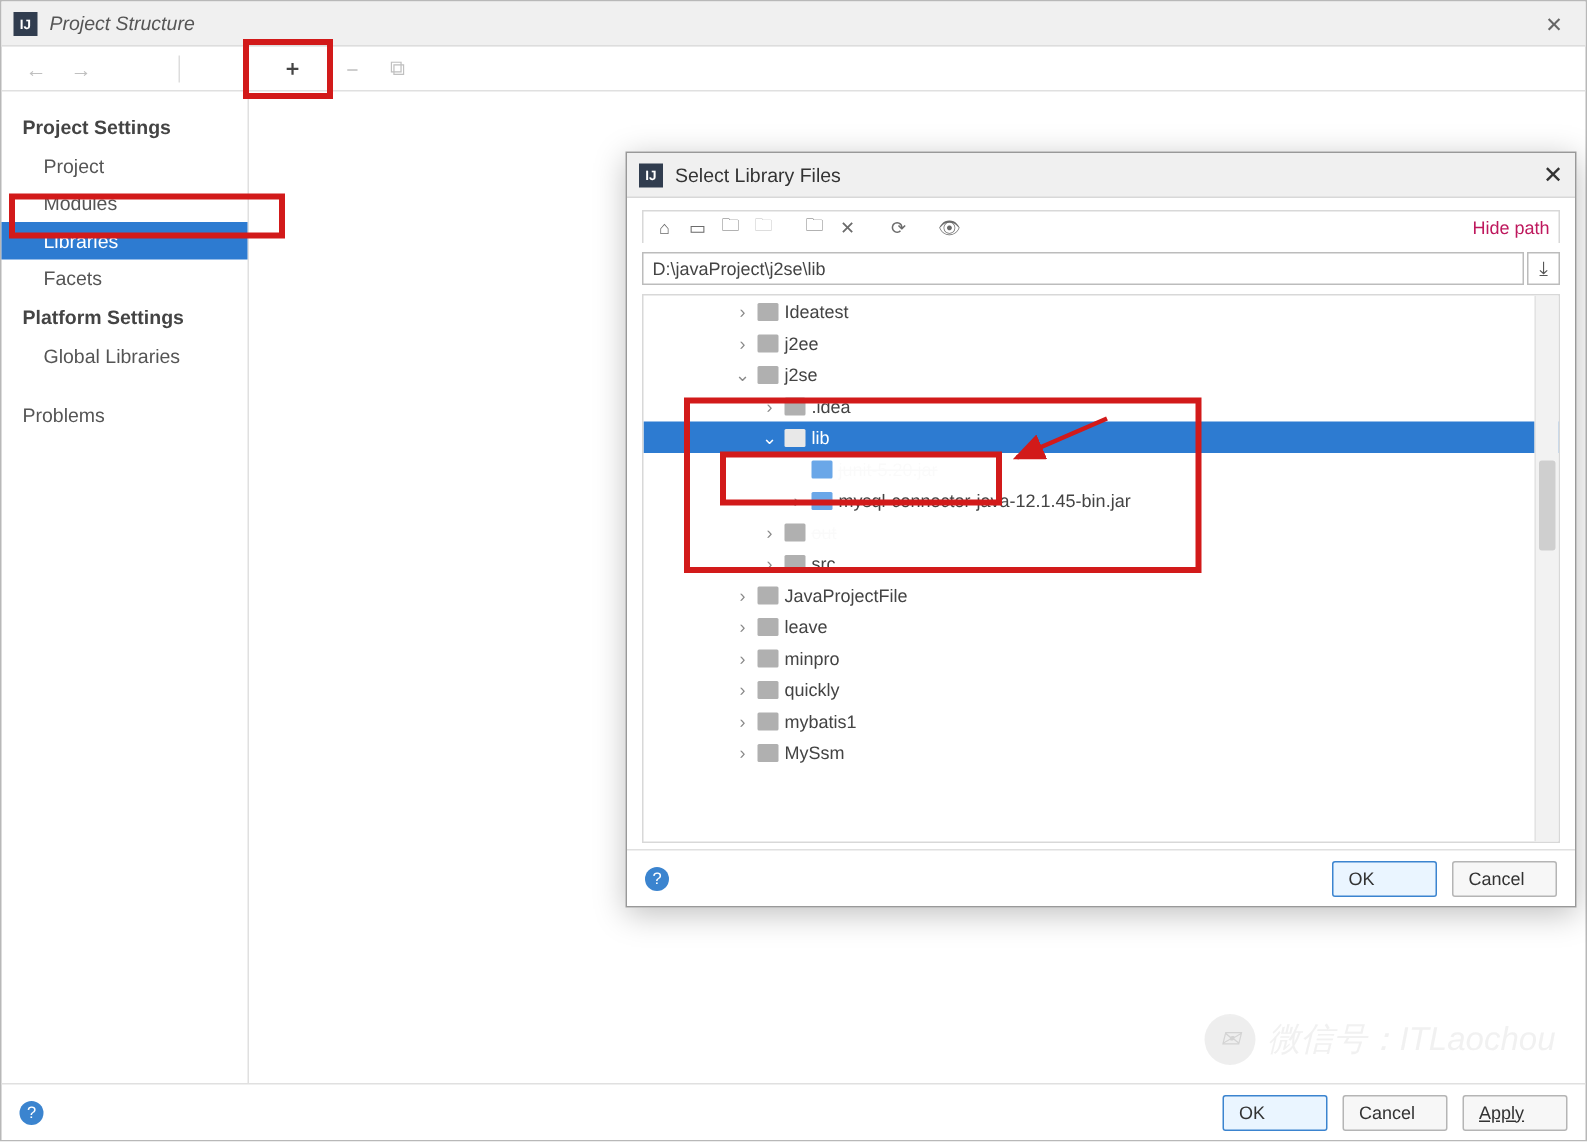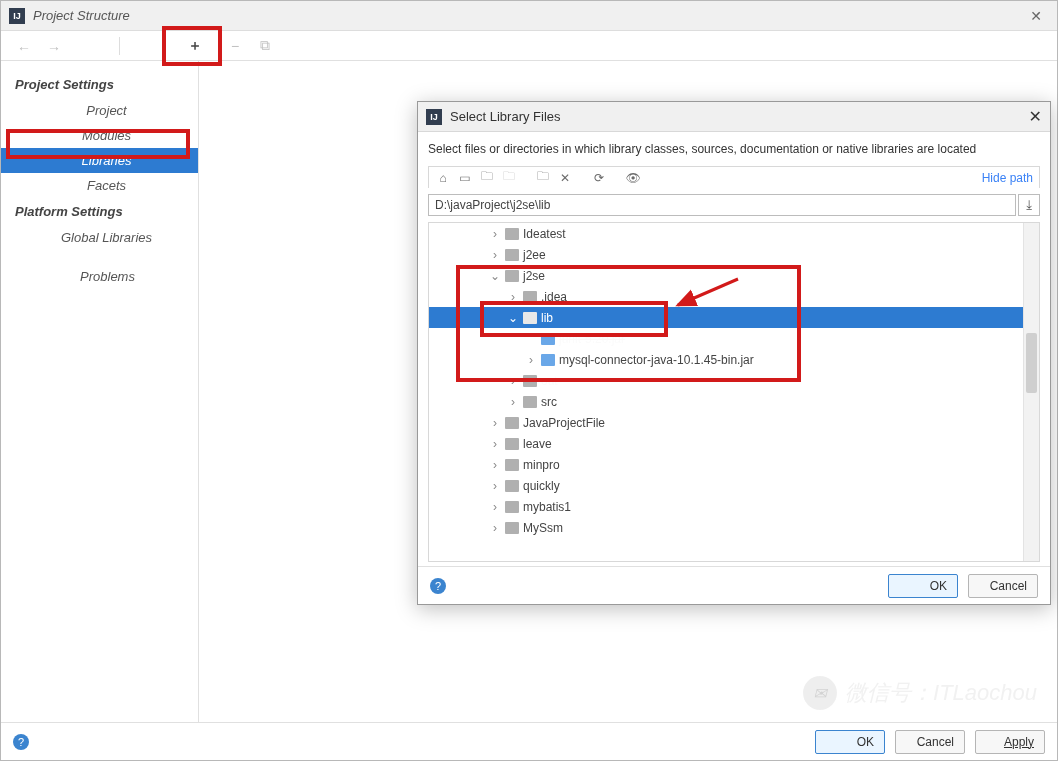--- a/index.html
+++ b/index.html
@@ -9,43 +9,43 @@
   .titlebar .title { flex:1; color:#555;font-style:italic; }
   .titlebar .close { width:26px; text-align:center; color:#666; font-size:14px; }
   .app-icon { width:16px; height:16px; background:#313d4f; display:inline-flex; align-items:center; justify-content:center; font-size:9px; color:#fff; font-weight:bold; }
   .toolbar { height:30px; border-bottom:1px solid #e0e0e0; display:flex; align-items:center; gap:4px; padding:0 10px; }
   .tb-btn { width:26px; height:24px; display:inline-flex; align-items:center; justify-content:center; color:#888; font-size:14px; border-radius:3px; }
   .tb-btn.disabled { color:#c0c0c0; }
   .tb-sep { width:1px; height:18px; background:#ddd; margin:0 48px 0 48px; }
   .tb-plus-wrap { position:relative; width:46px; display:flex; justify-content:center; }
   .red-hl { border:4px solid #d21a1a; position:absolute; pointer-events:none; }
   .body { display:flex; height:calc(100% - 30px - 30px - 38px); }
-  .sidebar { width:198px; border-right:1px solid #e0e0e0; padding-top:10px;font-style:italic; }
+  .sidebar { width:165px; border-right:1px solid #e0e0e0; padding-top:10px; }
   .side-head { font-weight:bold; color:#444; padding:6px 14px; }
-  .side-item { padding:5px 14px 5px 28px; color:#555; cursor:default;text-align:center; }
+  .side-item { padding:5px 14px 5px 28px; color:#555; cursor:default; }
   .side-item.sel { background:#2d7bd1; color:#fff; }
   .sidebar-hl { position:absolute; border:4px solid #d21a1a; pointer-events:none; }
   .main { flex:1; display:flex; align-items:center; justify-content:center; color:#b0b0b0; position:relative; }
   .footer { height:38px; border-top:1px solid #e0e0e0; display:flex; align-items:center; padding:0 12px; gap:10px; }
   .footer .spacer { flex:1; }
-  .btn { min-width:70px; height:24px; border:1px solid #b5b5b5; background:#f7f7f7; border-radius:2px; color:#333; text-align:right; line-height:22px; padding:0 10px; font-size:12px; }
+  .btn { min-width:70px; height:24px; border:1px solid #b5b5b5; background:#f7f7f7; border-radius:2px; color:#333; text-align:left; line-height:22px; padding:0 10px; font-size:12px; }
   .btn.primary { border-color:#3b84cf; background:#eaf5ff; }
   .btn.under { text-decoration:underline; }
   .help { width:16px; height:16px; border-radius:50%; background:#3b84cf; color:#fff; font-size:11px; display:inline-flex; align-items:center; justify-content:center; }
 
   
   .dialog { position:absolute; left:416px; top:100px; width:634px; height:504px; background:#fff; border:1px solid #999; box-shadow:0 4px 20px rgba(0,0,0,.25); display:flex; flex-direction:column; }
   .dtitle { height:30px; background:#f0f0f0; display:flex; align-items:center; padding:0 8px; gap:8px; border-bottom:1px solid #d8d8d8; }
   .dtitle .t { flex:1; color:#333; font-size:13px; }
   .dtitle .x { font-size:16px; color:#333; }
   .dbody { flex:1; display:flex; flex-direction:column; padding:8px 10px 4px 10px; gap:6px; overflow:hidden; }
   .dinstr { color:#333; font-size:12px; padding:2px 0 4px 0; }
   .dtoolbar { height:22px; display:flex; align-items:center; gap:6px; border:1px solid #d8d8d8; border-bottom:none; padding:0 6px; }
   .dtoolbar .spacer { flex:1; }
-  .hide-path { color:#3b82f6; font-size:12px;text-align:center; }
+  .hide-path { color:#be185d; font-size:12px;text-align:center; }
   .ico { width:16px; height:16px; display:inline-flex; align-items:center; justify-content:center; color:#6b6b6b; font-size:12px; }
   .pathrow { display:flex; gap:2px;align-items:flex-end; }
   .pathrow input { flex:1; height:22px; border:1px solid #bcbcbc; padding:0 6px; font-size:12px; color:#444; }
   .pathbtn { width:22px; height:22px; border:1px solid #bcbcbc; display:flex; align-items:center; justify-content:center; color:#555; }
   .tree { flex:1; border:1px solid #d8d8d8; overflow:auto; background:#fff; position:relative; }
   .trow { display:flex; align-items:center; height:21px; gap:4px; padding-left:6px; font-size:12px; color:#444; white-space:nowrap; }
   .trow .arrow { width:12px; display:inline-flex; justify-content:center; color:#8a8a8a; }
   .trow .fico { width:14px; height:12px; background:#b0b0b0; border-radius:1px; position:relative; }
   .trow .fico.jar { background:#6aa7e8; }
   .trow.sel { background:#2d7bd1; color:#fff; }
@@ -87,21 +87,21 @@
   <div class="body">
     <div class="sidebar">
       <div class="side-head">Project Settings</div>
       <div class="side-item">Project</div>
       <div class="side-item">Modules</div>
       <div class="side-item sel">Libraries</div>
       <div class="side-item">Facets</div>
       <div class="side-head">Platform Settings</div>
       <div class="side-item">Global Libraries</div>
       <div style="height:14px"></div>
-      <div class="side-item" style="padding-left:30px;">Problems</div>
+      <div class="side-item" style="padding-left:14px;">Problems</div>
     </div>
     <span class="sidebar-hl" style="left:5px;top:128px;width:184px;height:30px;"></span>
 
     <div class="main">
       <span>Nothing to show</span>
     </div>
   </div>
 
   <div class="footer">
     <span class="help">?</span>
@@ -111,21 +111,20 @@
     <span class="btn under">Apply</span>
   </div>
 
   <div class="dialog">
     <div class="dtitle">
       <span class="app-icon">IJ</span>
       <span class="t">Select Library Files</span>
       <span class="x">✕</span>
     </div>
     <div class="dbody">
-      <div class="dinstr">Select files or directories in which library classes, sources, documentation or native libraries are located</div>
       <div class="dtoolbar">
         <span class="ico">⌂</span>
         <span class="ico">▭</span>
         <span class="ico">🗀</span>
         <span class="ico" style="color:#c0c0c0;">🗀</span>
         <span style="width:6px"></span>
         <span class="ico">🗀</span>
         <span class="ico">✕</span>
         <span style="width:6px"></span>
         <span class="ico">⟳</span>
@@ -165,21 +164,21 @@
             <span>lib</span>
           </div>
           <div class="trow" style="padding-left: 96px;">
             <span class="arrow"></span>
             <span class="fico jar"></span>
             <span><span style="text-decoration:line-through;opacity:.02;">junit-5.20.jar</span></span>
           </div>
           <div class="trow" style="padding-left: 96px;">
             <span class="arrow">›</span>
             <span class="fico jar"></span>
-            <span>mysql-connector-java-10.1.45-bin.jar</span>
+            <span>mysql-connector-java-12.1.45-bin.jar</span>
           </div>
           <div class="trow" style="padding-left: 78px;">
             <span class="arrow">›</span>
             <span class="fico"></span>
             <span><span style="text-decoration:line-through;opacity:.02;">out</span></span>
           </div>
           <div class="trow" style="padding-left: 78px;">
             <span class="arrow">›</span>
             <span class="fico"></span>
             <span>src</span>

